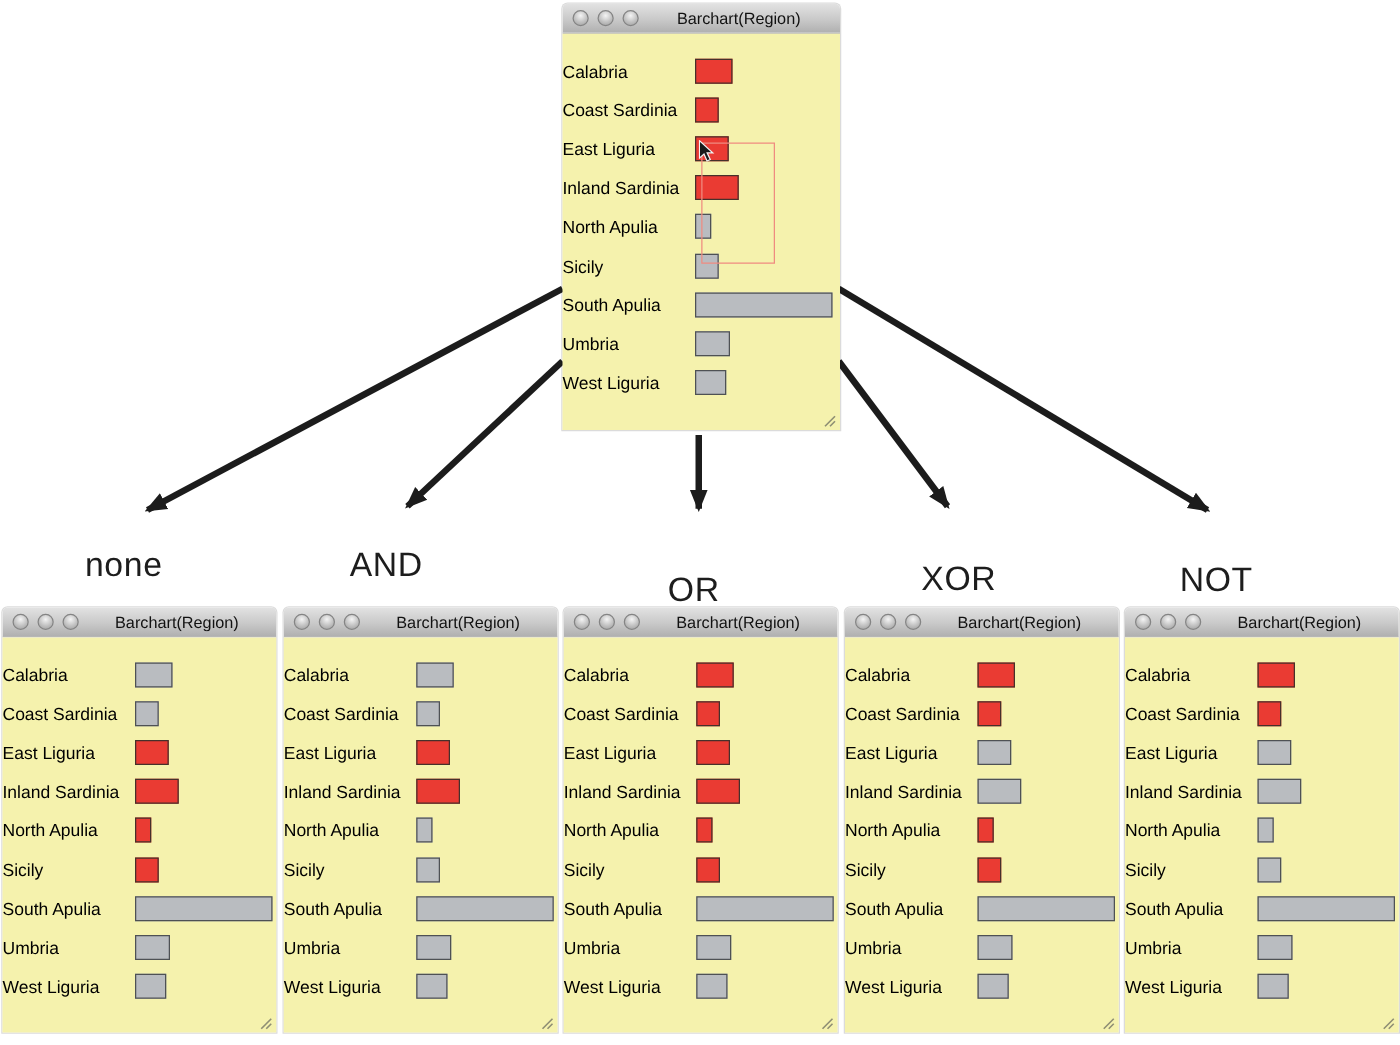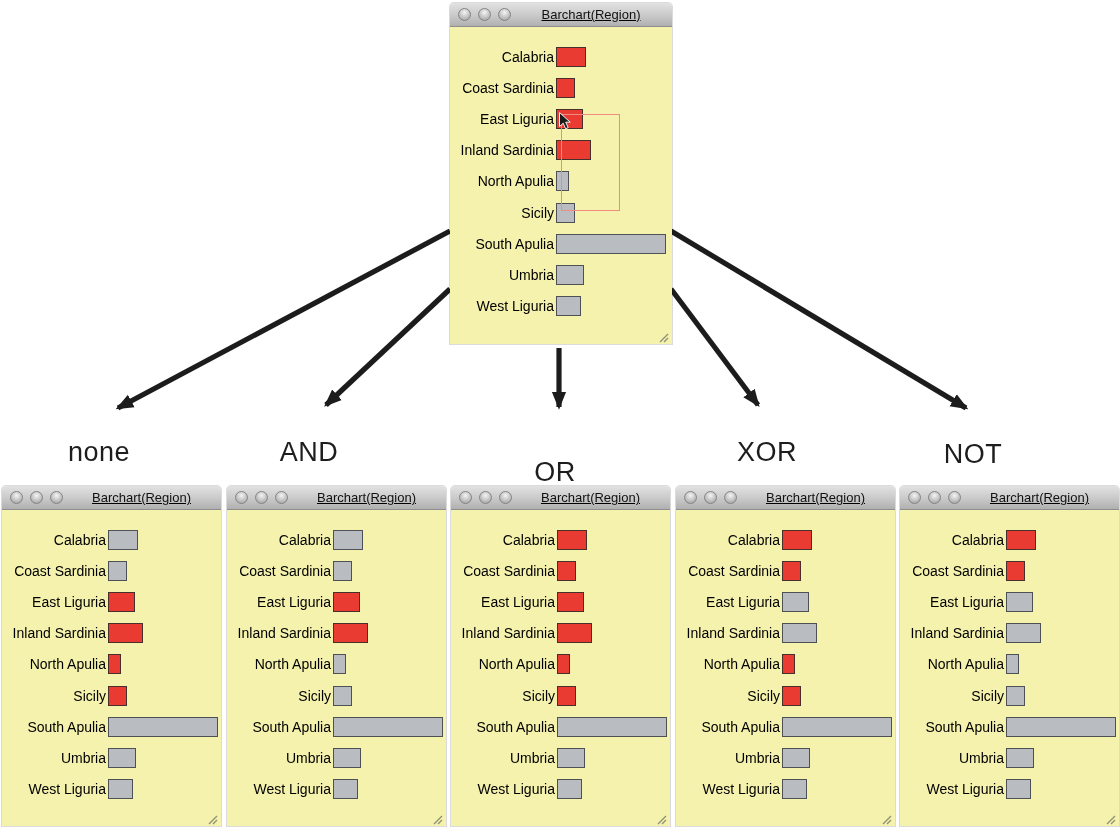--- a/index.html
+++ b/index.html
@@ -1,29 +1,29 @@
 <!DOCTYPE html>
 <html style="--win-bg: #f5f2ad; --bar-red: #ea3b33; --bar-gray: #b9bcc0; --bar-border: #4e5154; --bar-border-sel: #46302b; --brush: #ef8b80; --label-text: #000000; --op-text: #1d1d1d;"><head>
 <meta charset="utf-8">
 <style>
   html,body{margin:0;padding:0;background:#fff;}
   #canvas{position:relative;width:1120px;height:836px;background:#fff;overflow:hidden;
           font-family:"Liberation Sans",sans-serif;}
   .window{position:absolute;border-radius:4px 4px 0 0;box-shadow:0 0 0 1px rgba(0,0,0,.14);}
   .titlebar{display:flex;align-items:center;gap:7px;height:24px;padding:0 8px;
             background:linear-gradient(#e2e2e2 0%,#c9c9c9 55%,#b0b0b0 100%);
-            border-bottom:1px solid #8e8e8e;border-radius:4px 4px 0 0;box-sizing:border-box;text-decoration:underline;}
+            border-bottom:1px solid #8e8e8e;border-radius:4px 4px 0 0;box-sizing:border-box;}
   .tl{width:13px;height:13px;border-radius:50%;flex:0 0 auto;box-sizing:border-box;
       background:radial-gradient(circle at 50% 32%,#f4f4f4,#c2c2c2 55%,#9c9c9c);
       border:1px solid #848484;}
   .title{flex:1;text-align:center;font-size:13px;color:#111;white-space:nowrap;overflow:hidden;}
   .body{position:absolute;left:0;right:0;top:24px;bottom:0;background:var(--win-bg);
         padding-top:14px;box-sizing:border-box;}
   .row{display:flex;align-items:center;height:31.2px;}
-  .lbl{width:106px;box-sizing:border-box;text-align:right;padding-right:2px;
+  .lbl{width:106px;box-sizing:border-box;text-align:left;padding-right:2px;
        font-size:14px;color:var(--label-text);white-space:nowrap;flex:0 0 auto;}
   .bar{height:20px;box-sizing:border-box;background:var(--bar-gray);
        border:1.5px solid var(--bar-border);flex:0 0 auto;}
   .bar.sel{background:var(--bar-red);border-color:var(--bar-border-sel);}
   .grip{position:absolute;right:3px;bottom:3px;width:12px;height:12px;}
   .brush{position:absolute;border:1.5px solid var(--brush);box-sizing:border-box;z-index:5;}
   .cursor{position:absolute;width:14px;height:19px;z-index:6;}
   .op{position:absolute;transform:translateX(-50%);font-size:27px;color:var(--op-text);
       white-space:nowrap;letter-spacing:.5px;}
   #arrows{position:absolute;left:0;top:0;pointer-events:none;}
@@ -289,21 +289,21 @@
         </div>
         <div class="row">
           <div class="lbl">West Liguria</div>
           <div class="bar" style="width: 25px;"></div>
         </div>
       </div>
       <div class="grip"><svg width="12" height="12">
           <path d="M11 3 L3 11 M11 7 L7 11" stroke="#8f8f74" stroke-width="1.3" fill="none"></path>
         </svg></div>
     </div>
-    <div class="op" style="left: 767px; top: 437px; text-align: center;">XOR</div>
+    <div class="op" style="left: 767px; top: 448px; text-align: center;">XOR</div>
     <div class="window" style="left: 900px; top: 486px; width: 219px; height: 340px;">
       <div class="titlebar">
         <span class="tl"></span>
         <span class="tl"></span>
         <span class="tl"></span>
         <span class="title">Barchart(Region)</span>
       </div>
       <div class="body">
         <div class="row">
           <div class="lbl">Calabria</div>
@@ -339,14 +339,14 @@
         </div>
         <div class="row">
           <div class="lbl">West Liguria</div>
           <div class="bar" style="width: 25px;"></div>
         </div>
       </div>
       <div class="grip"><svg width="12" height="12">
           <path d="M11 3 L3 11 M11 7 L7 11" stroke="#8f8f74" stroke-width="1.3" fill="none"></path>
         </svg></div>
     </div>
-    <div class="op" style="left: 973px; top: 439px;">NOT</div>
+    <div class="op" style="left: 973px; top: 449px;">NOT</div>
   </div>
 
 </body></html>

